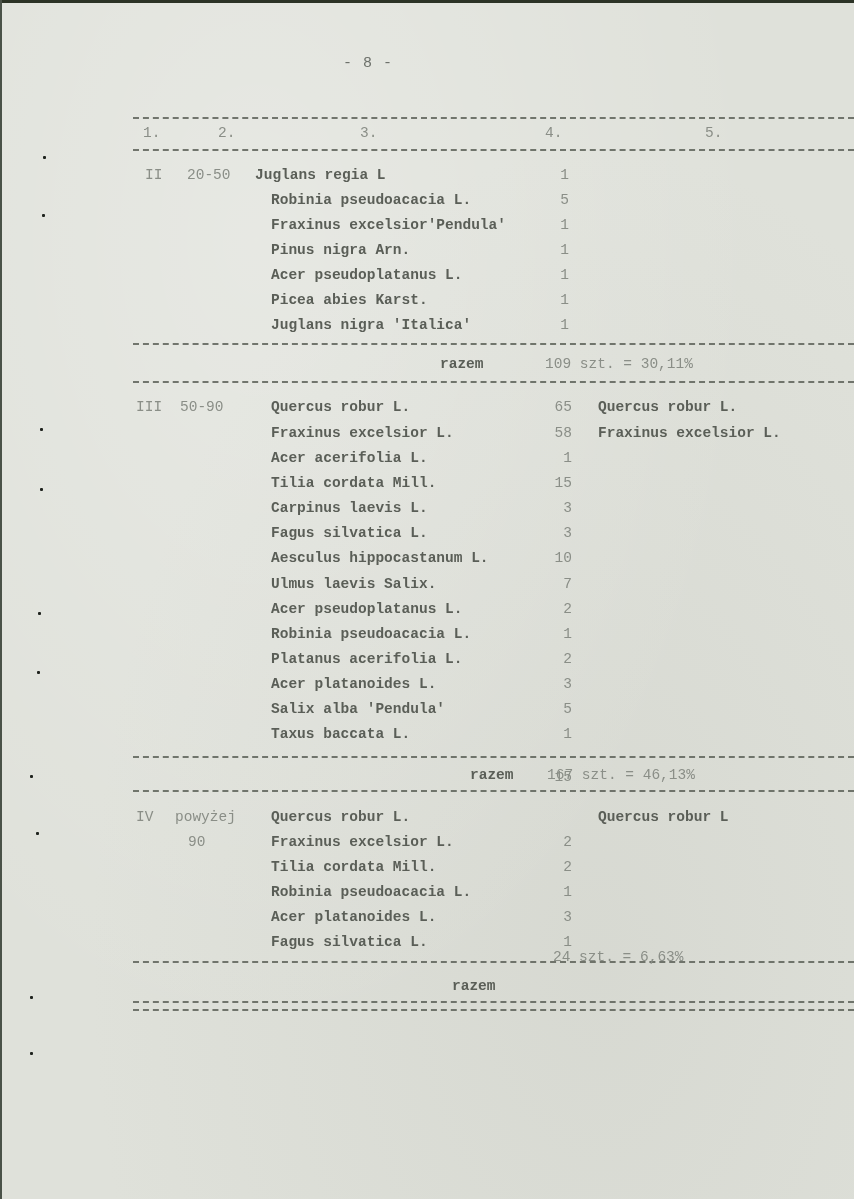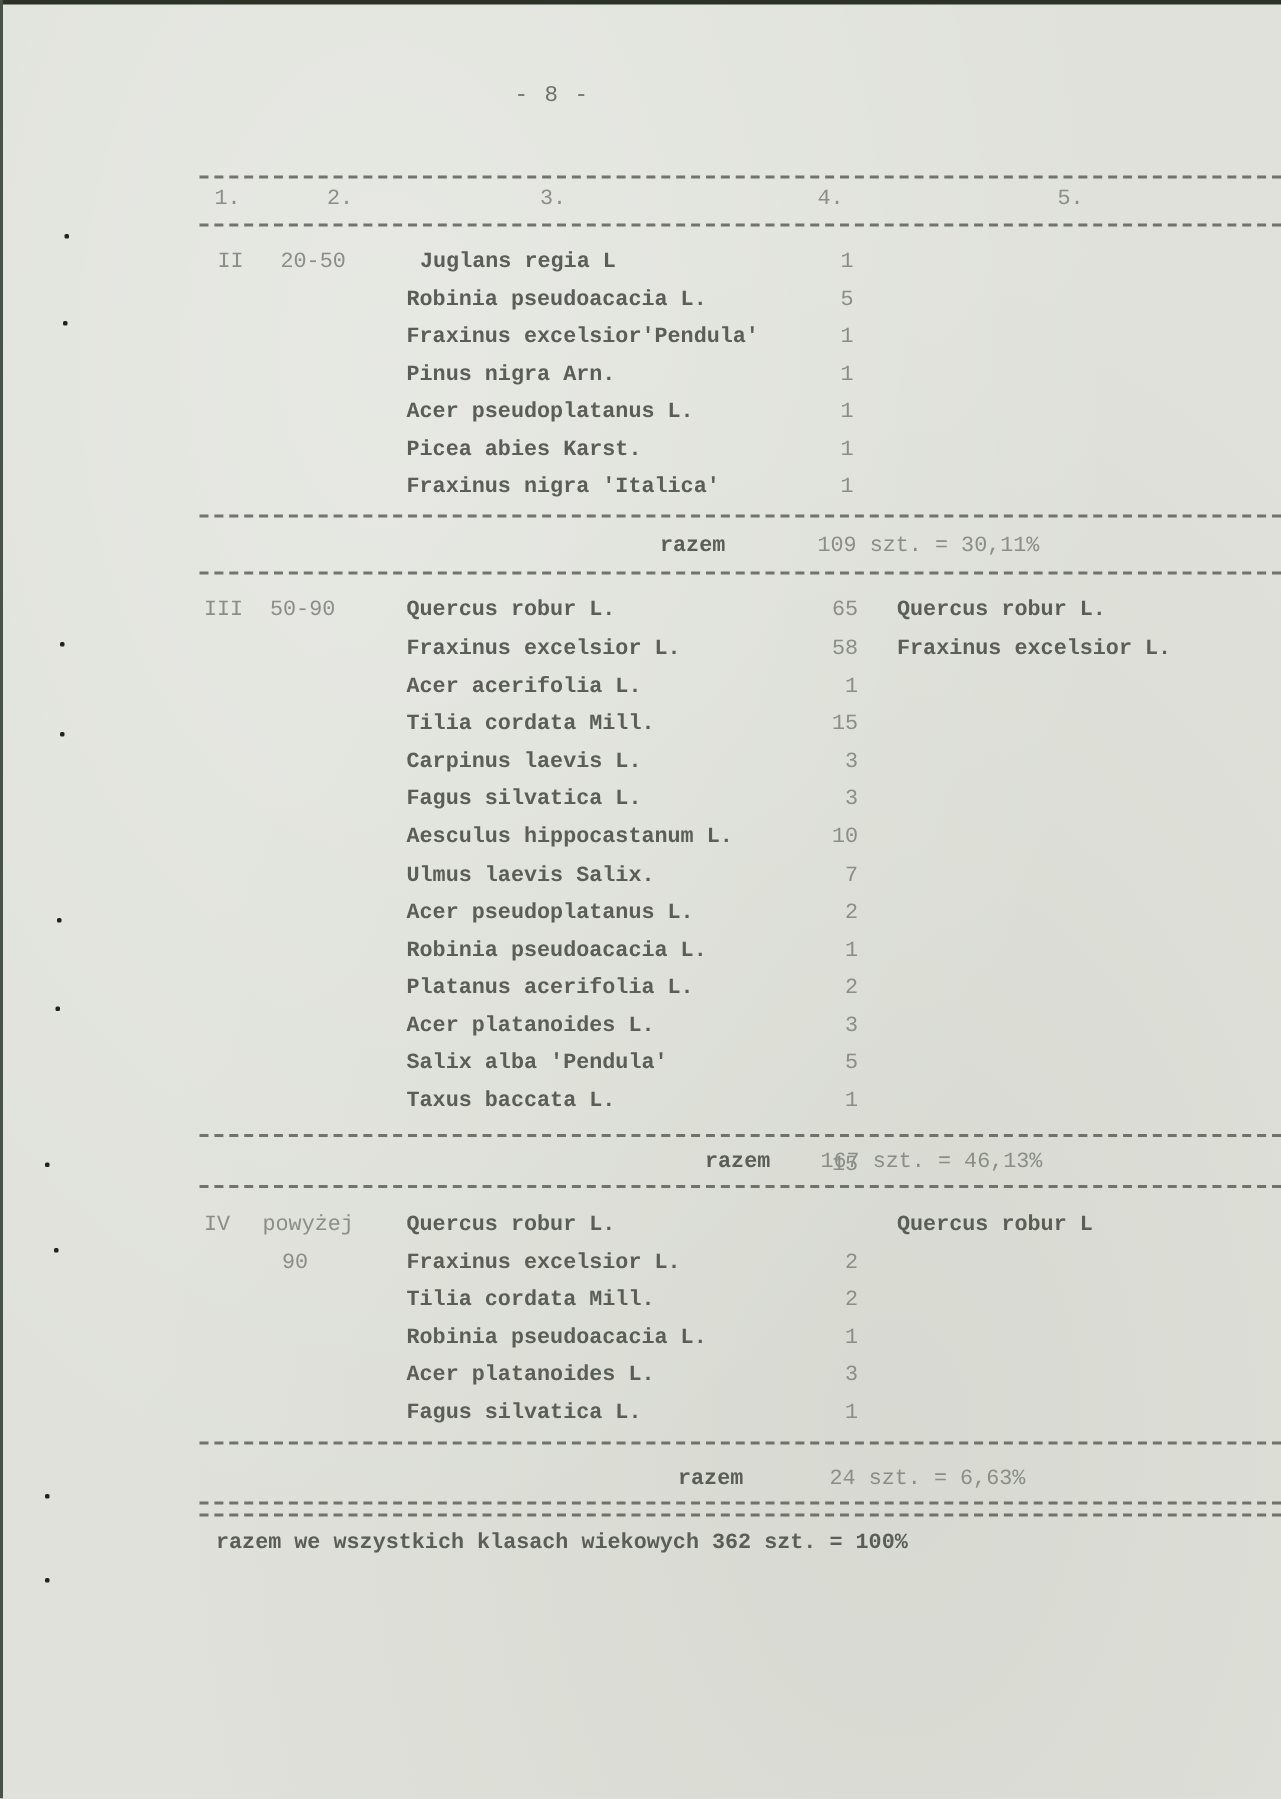--- a/index.html
+++ b/index.html
@@ -49,33 +49,33 @@
   <div class="txt light" style="left:218px;top:124px">2.</div>
   <div class="txt light" style="left:360px;top:124px">3.</div>
   <div class="txt light" style="left:545px;top:124px">4.</div>
   <div class="txt light" style="left:705px;top:124px">5.</div>
   <div class="rule" style="top:149px"></div>
 
   <div>
     <div class="txt light" style="left:145px;top:166px">II</div>
     <div class="txt light" style="left:187px;top:166px">20-50</div>
 
-    <div class="txt dark" style="left:280px;top:166px">Juglans regia L</div>
+    <div class="txt dark" style="left:255px;top:166px">Juglans regia L</div>
     <div class="txt light num" style="left:529px;top:166px">1</div>
     <div class="txt dark" style="left:271px;top:191px">Robinia pseudoacacia L.</div>
     <div class="txt light num" style="left:529px;top:191px">5</div>
     <div class="txt dark" style="left:271px;top:216px">Fraxinus excelsior'Pendula'</div>
     <div class="txt light num" style="left:529px;top:216px">1</div>
     <div class="txt dark" style="left:271px;top:241px">Pinus nigra Arn.</div>
     <div class="txt light num" style="left:529px;top:241px">1</div>
     <div class="txt dark" style="left:271px;top:266px">Acer pseudoplatanus L.</div>
     <div class="txt light num" style="left:529px;top:266px">1</div>
     <div class="txt dark" style="left:271px;top:291px">Picea abies Karst.</div>
     <div class="txt light num" style="left:529px;top:291px">1</div>
-    <div class="txt dark" style="left:271px;top:316px">Fraxinus nigra 'Italica'</div>
+    <div class="txt dark" style="left:271px;top:316px">Juglans nigra 'Italica'</div>
     <div class="txt light num" style="left:529px;top:316px">1</div>
 
     <div class="rule" style="top:343px"></div>
     <div class="txt dark" style="left:440px;top:355px">razem</div>
     <div class="txt light" style="left:545px;top:355px">109 szt. = 30,11%</div>
     <div class="rule" style="top:381px"></div>
   </div>
 
   <div>
     <div class="txt light" style="left:136px;top:398px">III</div>
@@ -135,26 +135,25 @@
     <div class="txt light num" style="left:532px;top:858px">2</div>
     <div class="txt dark" style="left:271px;top:883px">Robinia pseudoacacia L.</div>
     <div class="txt light num" style="left:532px;top:883px">1</div>
     <div class="txt dark" style="left:271px;top:908px">Acer platanoides L.</div>
     <div class="txt light num" style="left:532px;top:908px">3</div>
     <div class="txt dark" style="left:271px;top:933px">Fagus silvatica L.</div>
     <div class="txt light num" style="left:532px;top:933px">1</div>
 
     <div class="rule" style="top:961px"></div>
     <div class="txt dark" style="left:452px;top:977px">razem</div>
-    <div class="txt light" style="left:553px;top:977px">24 szt. = 6,63%</div>
+    <div class="txt light" style="left:553px;top:948px">24 szt. = 6,63%</div>
     <div class="rule" style="top:1001px"></div>
     <div class="rule" style="top:1009px"></div>
   </div>
 
-  <div class="txt dark" style="left:144px;top:1020px">razem we wszystkich klasach wiekowych 362 szt. = 100%</div>
 
   <div class="mark" style="left:43px;top:156px"></div>
   <div class="mark" style="left:42px;top:214px"></div>
   <div class="mark" style="left:40px;top:428px"></div>
   <div class="mark" style="left:40px;top:488px"></div>
   <div class="mark" style="left:38px;top:612px"></div>
   <div class="mark" style="left:37px;top:671px"></div>
   <div class="mark" style="left:30px;top:775px"></div>
   <div class="mark" style="left:36px;top:832px"></div>
   <div class="mark" style="left:30px;top:996px"></div>

